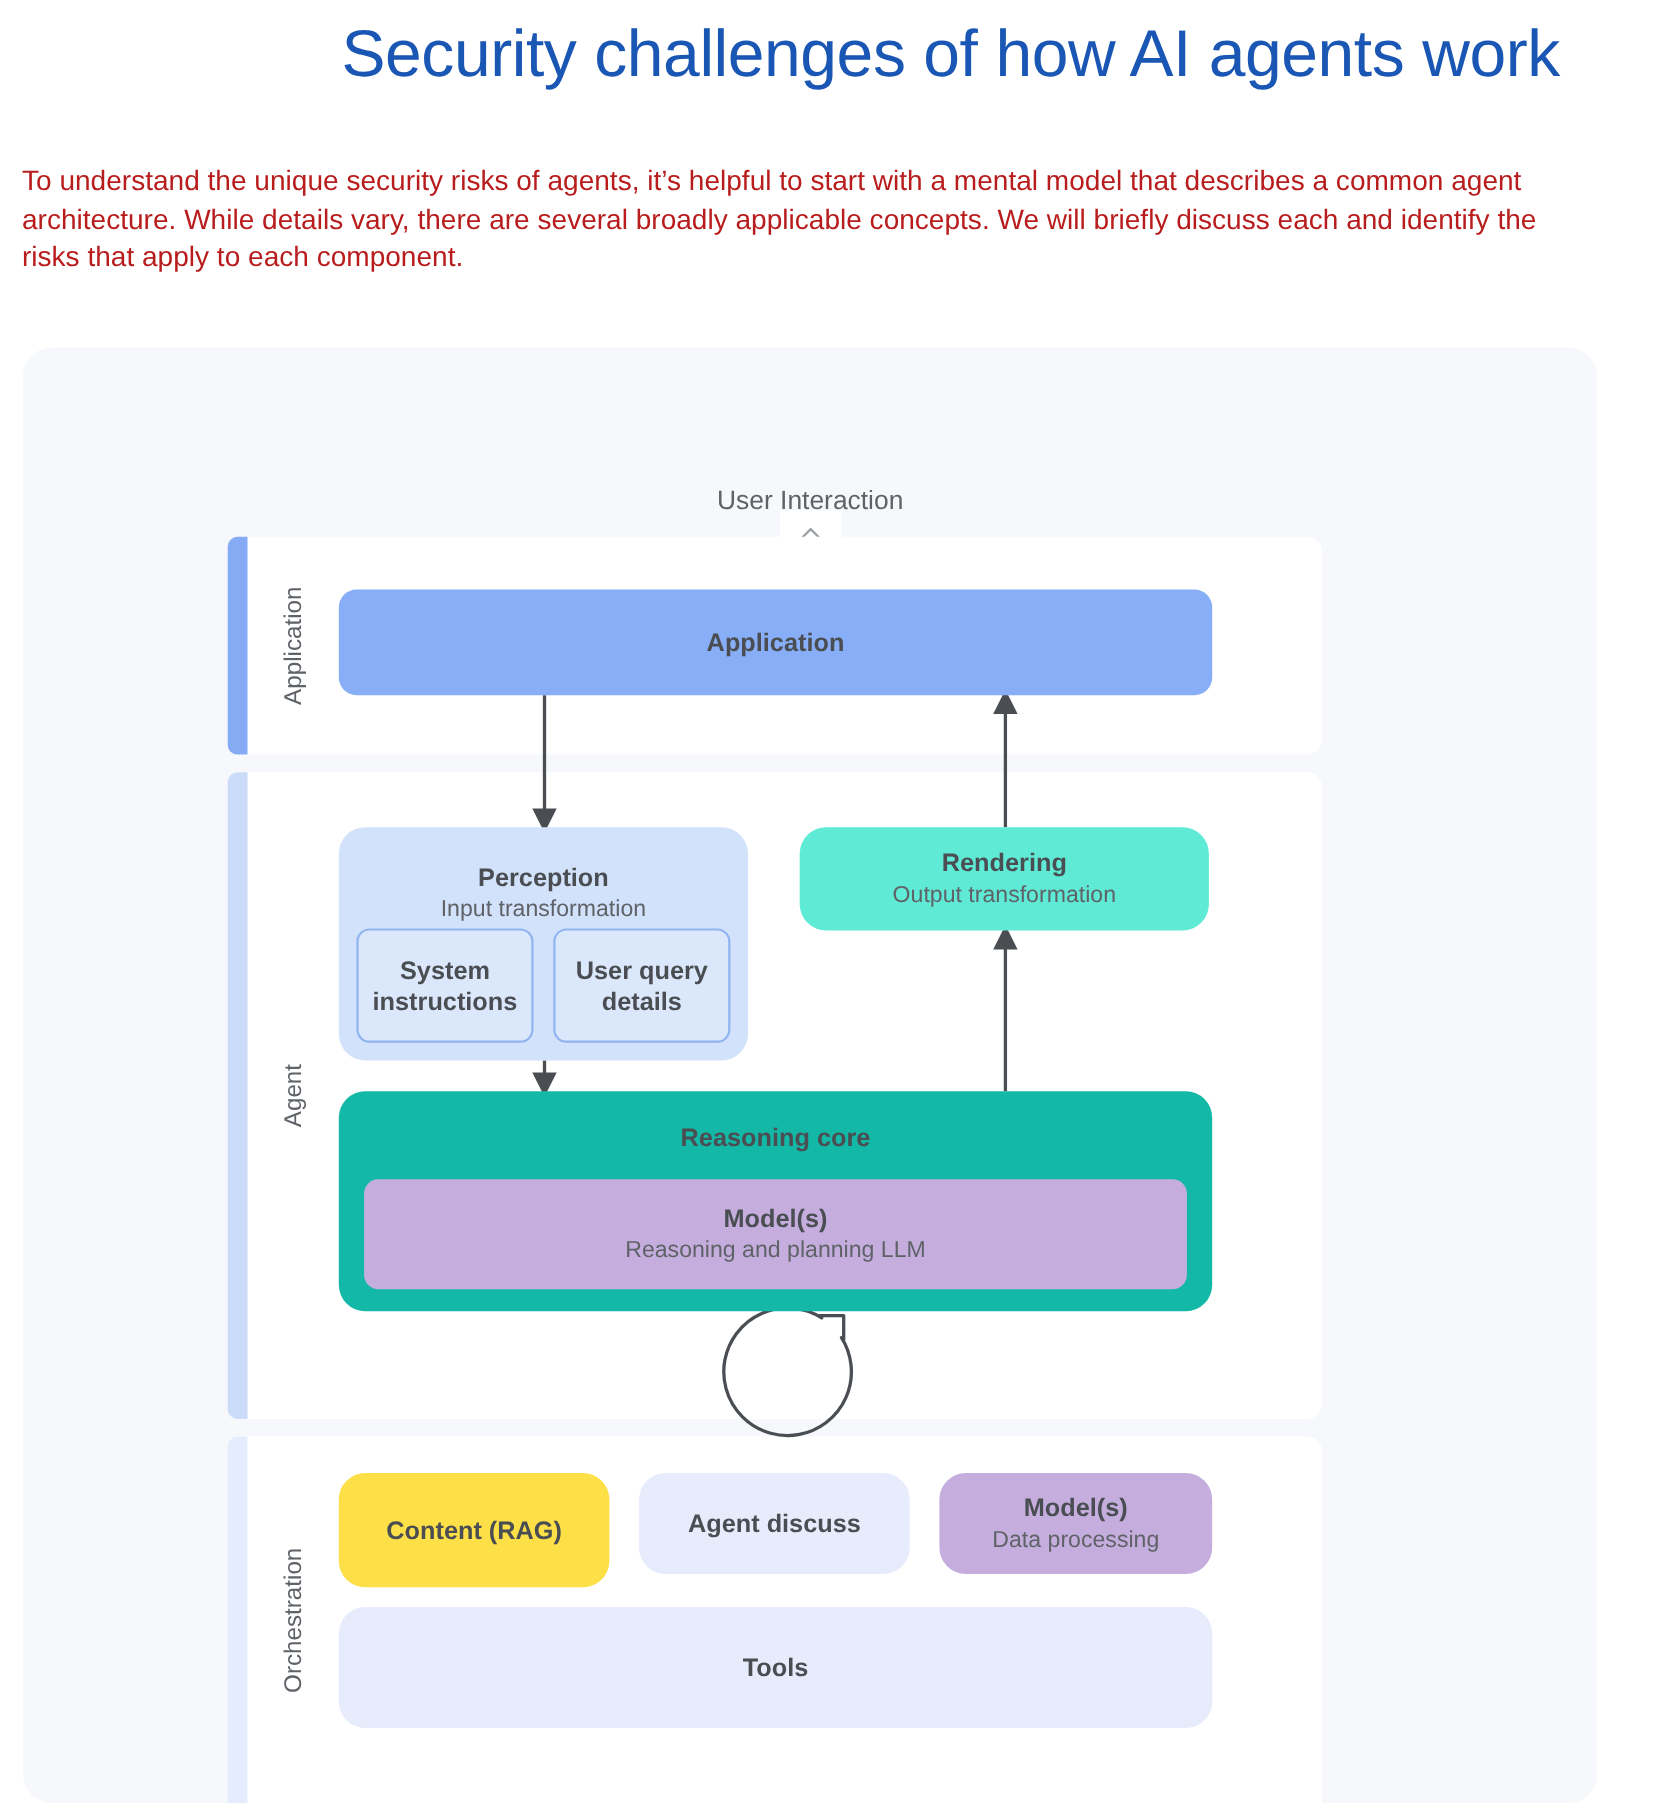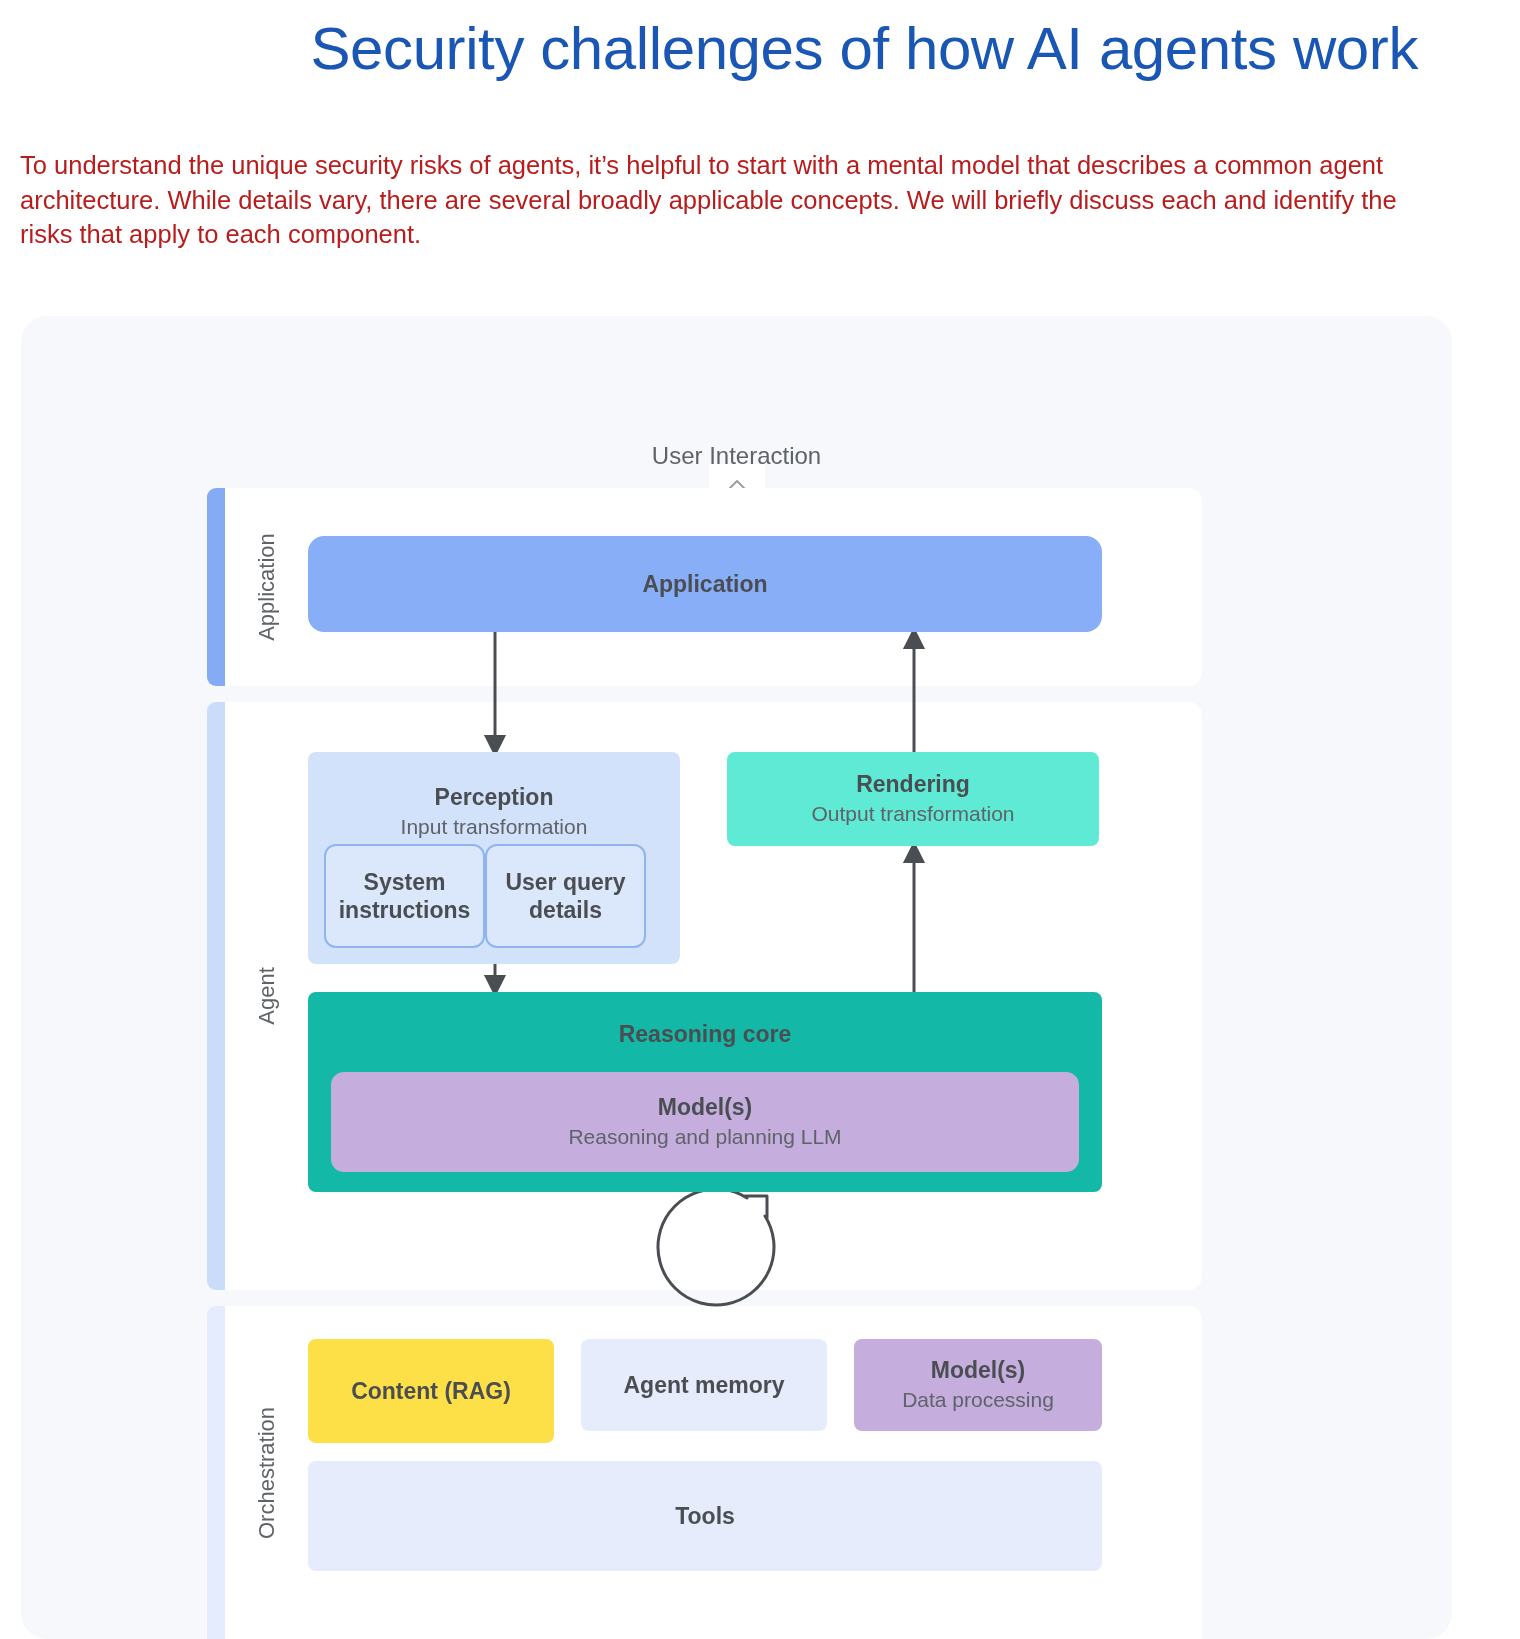--- a/index.html
+++ b/index.html
@@ -107,21 +107,21 @@
     transform: rotate(-90deg);
     display: block;
   }
   .band-label.application   { top: 172px;  height: 198px; padding-left: 42px; }
   .band-label.agent         { top: 386px;  height: 588px; padding-left: 42px; }
   .band-label.orchestration { top: 990px;  height: 333px; padding-left: 42px; }
 
   
   .node {
     position: absolute;
-    border-radius: 8px;
+    border-radius: 24px;
     display: flex;
     flex-direction: column;
     align-items: center;
     justify-content: center;
     text-align: center;
   }
   .node .node-title {
     font-size: 23px;
     font-weight: 700;
     color: #4a4e52;
@@ -148,20 +148,21 @@
     left: 287px; top: 436px;
     width: 372px; height: 212px;
     background: #d2e2fb;
     justify-content: flex-start;
     padding-top: 31px;
   }
   .sub-row {
     position: absolute;
     left: 16px; bottom: 16px;
     display: flex;
+    gap: 18px;
   }
   .subnode {
     width: 161px; height: 104px;
     background: #dbe8fc;
     border: 2px solid #8fb4f0;
     border-radius: 12px;
     display: flex;
     align-items: center;
     justify-content: center;
     text-align: center;
@@ -296,21 +297,21 @@
       <div class="n-model-inner">
         <div class="node-title">Model(s)</div>
         <div class="node-sub">Reasoning and planning LLM</div>
       </div>
     </div>
 
     <div class="node n-rag">
       <div class="node-title">Content (RAG)</div>
     </div>
     <div class="node n-memory">
-      <div class="node-title">Agent memory</div>
+      <div class="node-title">Agent discuss</div>
     </div>
     <div class="node n-model2">
       <div class="node-title">Model(s)</div>
       <div class="node-sub">Data processing</div>
     </div>
     <div class="node n-tools">
       <div class="node-title">Tools</div>
     </div>
 
   </div>

